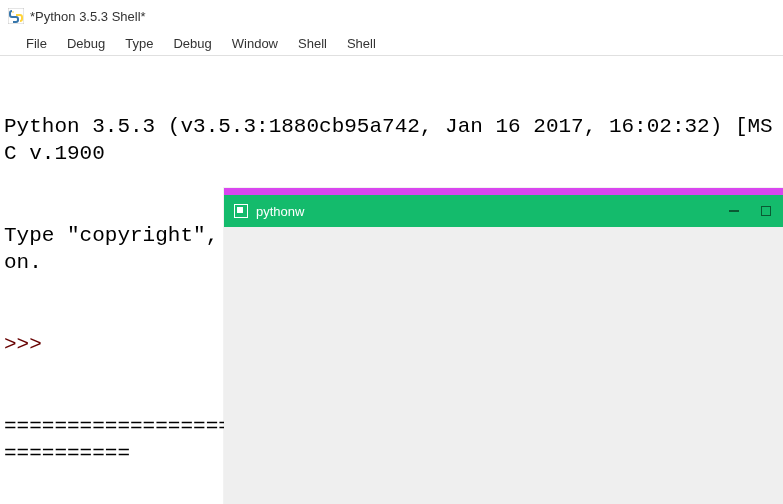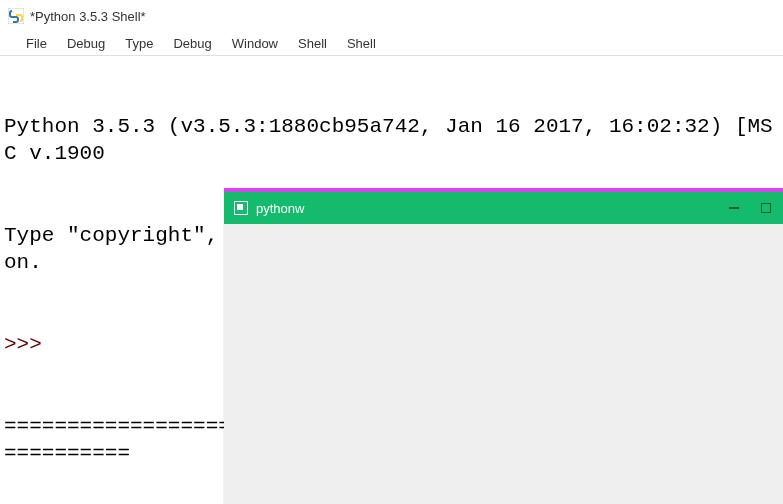--- a/index.html
+++ b/index.html
@@ -54,21 +54,21 @@
     .console .restart { color: #000; font-weight: normal; }
     .console .true { color: #0000cc; }
 
     .secondary-window {
       position: absolute;
       left: 224px;
       top: 188px;
       width: 559px;
       height: 316px;
       background: #f0f0f0;
-      border-top: 4px solid #d946ef;
+      border-top: 7px solid #d946ef;
       box-shadow: 0 0 0 1px rgba(0,0,0,0.05);
     }
     .sec-titlebar {
       height: 32px;
       background: #14bb6c;
       display: flex;
       align-items: center;
       padding: 0 10px;
       color: #fff;
       font-size: 13px;

